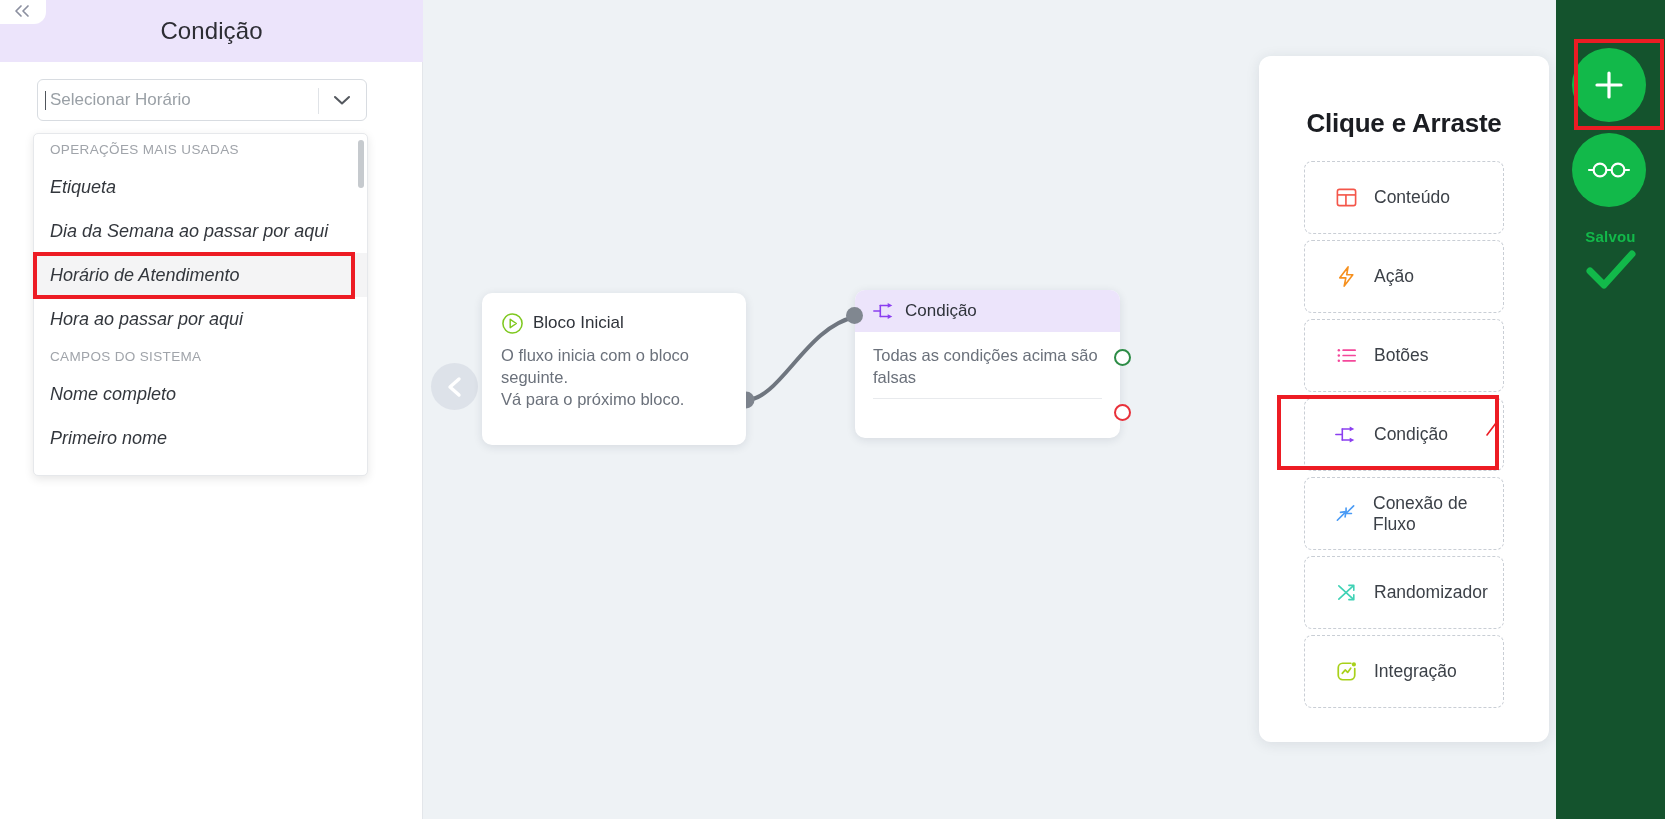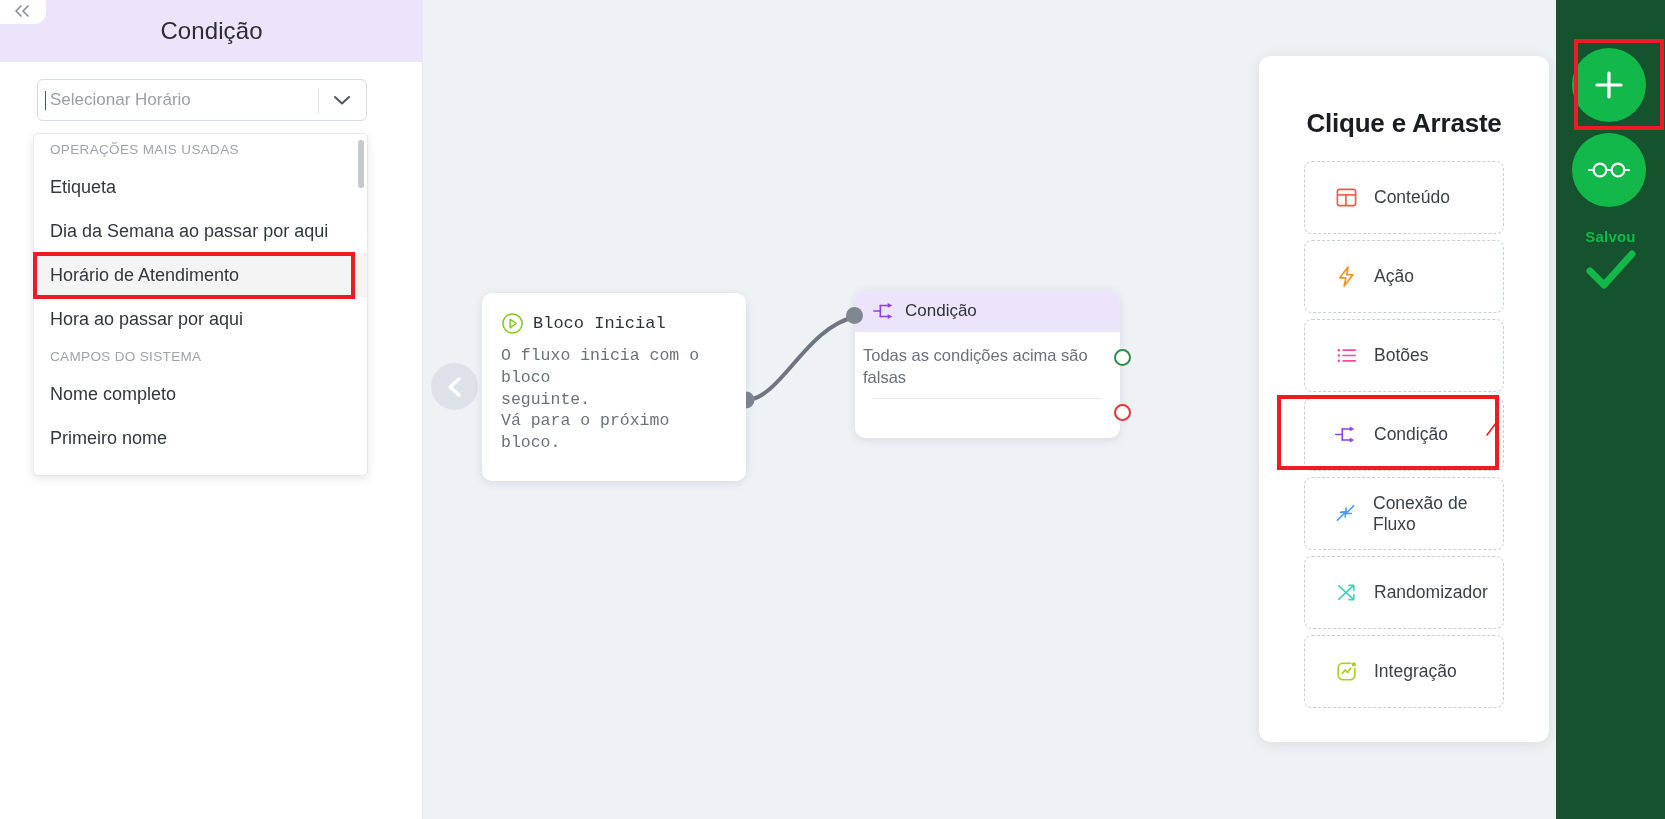--- a/index.html
+++ b/index.html
@@ -91,20 +91,21 @@
     letter-spacing: .35px;
     padding: 0 16px;
     height: 31px; display: flex; align-items: center;
   }
   .dd-item {
     font-size: 18px; color: #33373d;
     padding: 0 16px;
     height: 44px; display: flex; align-items: center;
     cursor: pointer;
     white-space: nowrap;
+    font-style: italic;
   }
   .dd-item.highlighted { background: #f4f4f5; }
   #dd-scroll-track {
     position: absolute; right: 3px; top: 4px;
     width: 6px; height: 334px;
   }
   #dd-scroll-thumb {
     position: absolute; right: 3px; top: 6px;
     width: 6px; height: 48px;
     border-radius: 3px; background: #c6cace;
@@ -127,21 +128,21 @@
     cursor: pointer;
   }
 
   
   .node {
     position: absolute;
     background: #ffffff;
     border-radius: 10px;
     box-shadow: 0 2px 10px rgba(30,40,60,.11);
   }
-  #node-start { left: 59px; top: 293px; width: 264px; height: 188px; font-family: Liberation Mono, monospace; }
+  #node-start { left: 59px; top: 293px; width: 264px; height: 152px; }
   #node-start .node-head {
     display: flex; align-items: center; gap: 9px;
     padding: 14px 0 0 19px;
     height: 46px;
   }
   #node-start .node-title { font-size: 17px; color: #2f333a; }
   #node-start .node-body {
     padding: 6px 19px 0 19px;
     font-size: 16.5px; color: #6b717b; line-height: 1.32;
   }
@@ -149,21 +150,21 @@
   #node-cond { left: 432px; top: 290px; width: 265px; height: 148px; }
   #node-cond .node-head {
     height: 42px;
     background: #ece4fb;
     border-top-left-radius: 10px; border-top-right-radius: 10px;
     display: flex; align-items: center; gap: 9px;
     padding-left: 17px;
   }
   #node-cond .node-title { font-size: 17px; color: #2f333a; }
   #node-cond .node-body {
-    padding: 13px 18px 0 8px;
+    padding: 13px 18px 0 18px;
     font-size: 16.5px; color: #6b717b; line-height: 1.32;
   }
   #node-cond-divider {
     position: absolute; left: 18px; top: 108px;
     width: 229px; height: 1px; background: #e8eaed;
   }
   #node-cond-inport {
     position: absolute; left: -9px; top: 17px;
     width: 17px; height: 17px; border-radius: 50%;
     background: #808790;

